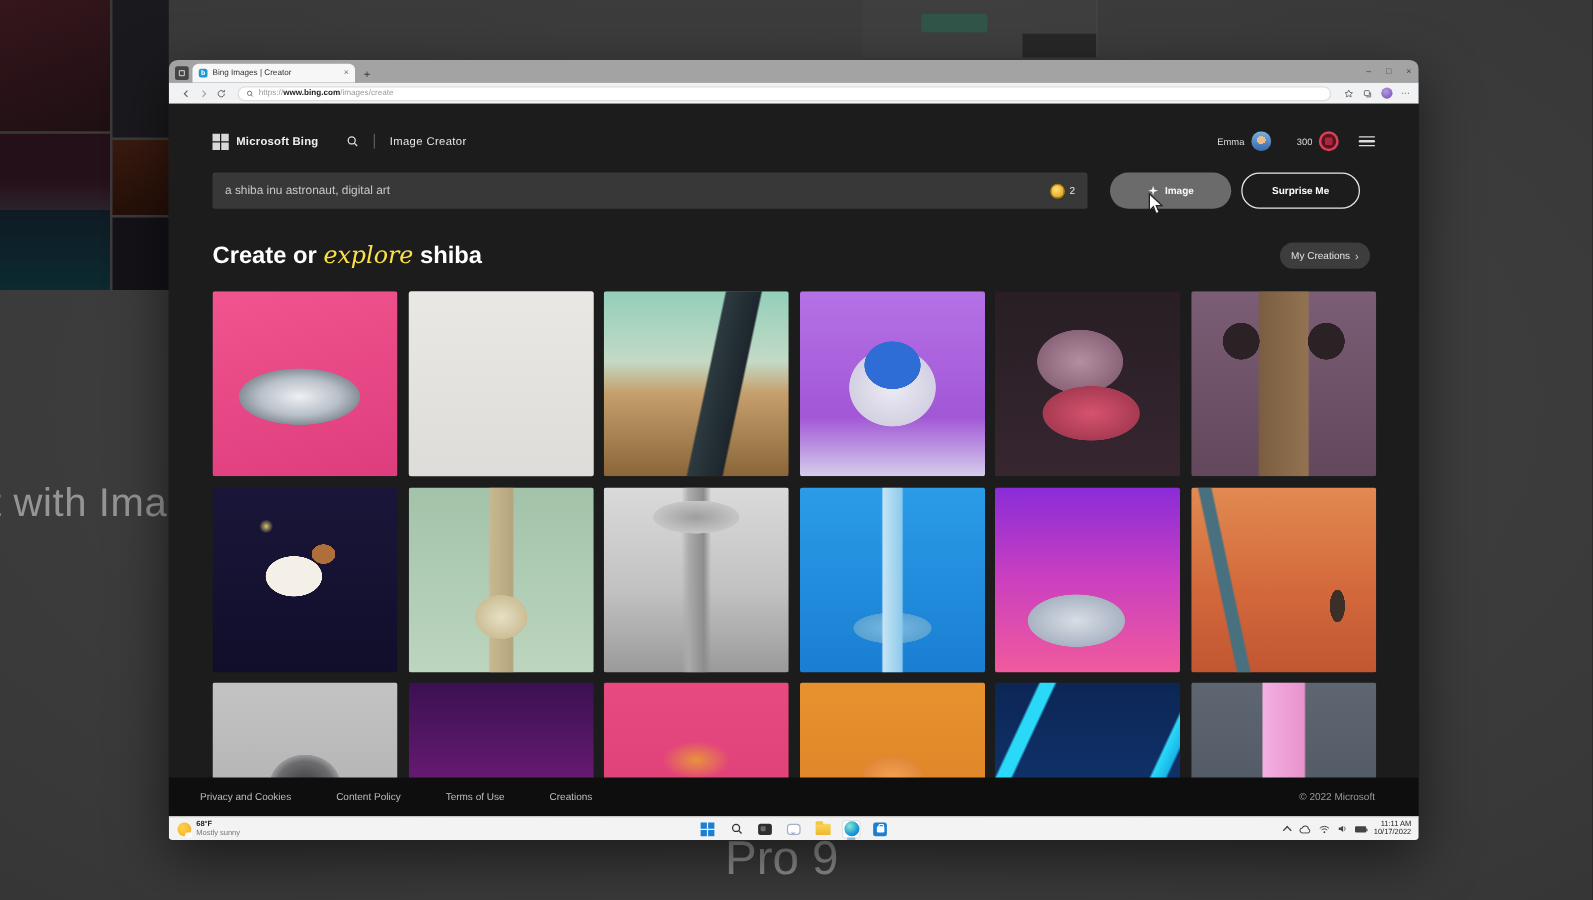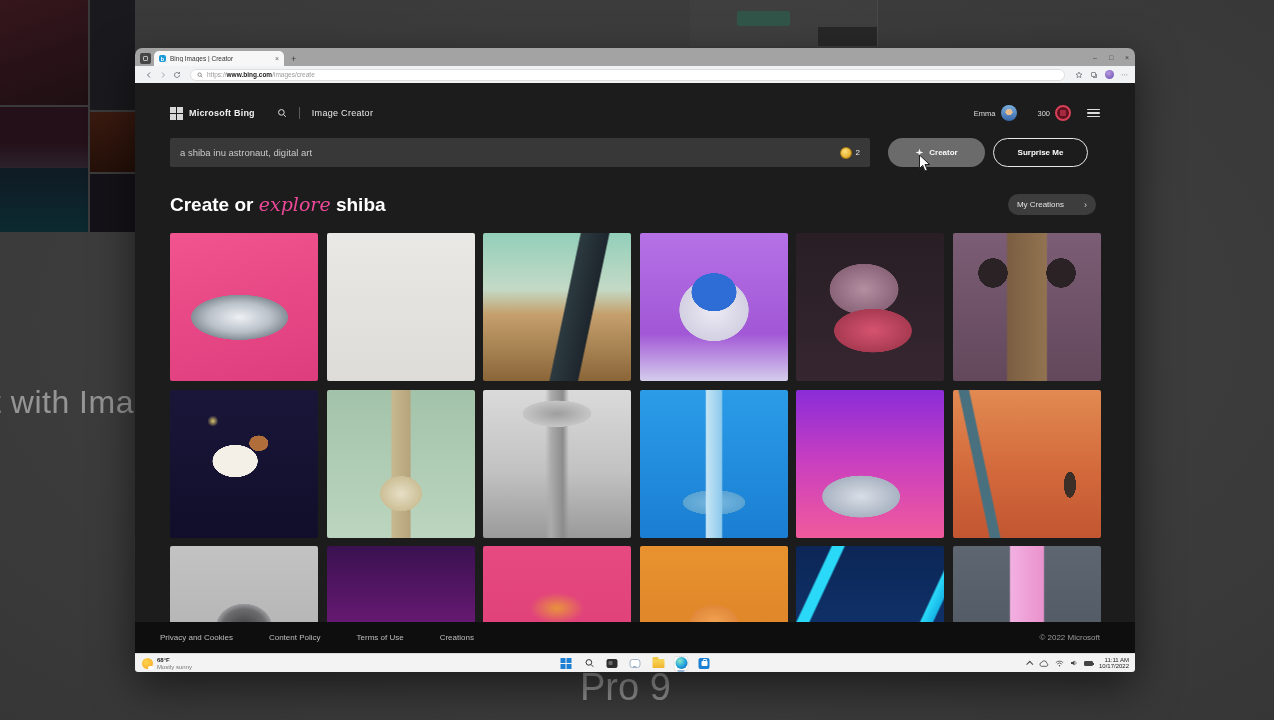--- a/index.html
+++ b/index.html
@@ -80,23 +80,23 @@
     border:1px solid #a87a10; margin-right:4px; }
   .boosts { font-size:8px; color:#eee; }
   .btn-create { position:absolute; left:718px; top:0; width:97px; height:29px; border-radius:14.5px; background:#6b6b6b;
     display:flex; align-items:center; justify-content:center; gap:5px; color:#fafafa; font-size:8px; font-weight:bold; }
   .btn-surprise { position:absolute; left:823px; top:0; width:95px; height:29px; border-radius:14.5px; background:transparent;
     border:1px solid #e8e8e8; display:flex; align-items:center; justify-content:center; color:#fff; font-size:8px; font-weight:bold; }
 
   
   .hero-row { position:absolute; top:110px; left:35px; right:35px; height:26px; }
   .hero-title { font-size:19px; font-weight:bold; color:#fff; }
-  .hero-title .accent { font-family:"DejaVu Serif", serif; font-style:italic; font-weight:500; color:#ec4899; }
+  .hero-title .accent { font-family:"DejaVu Serif", serif; font-style:italic; font-weight:500; color:#fde047; }
   .btn-creations { position:absolute; right:4px; top:1px; height:21px; padding:0 9px; border-radius:10.5px; background:#3d3d3d;
-    display:flex; align-items:center; gap:20px; color:#e2e2e2; font-size:8px; }
+    display:flex; align-items:center; gap:4px; color:#e2e2e2; font-size:8px; }
   .btn-creations .chev { font-size:9px; color:#cfcfcf; }
 
   
   .grid { position:absolute; left:35px; top:150px; width:930px; display:grid;
     grid-template-columns:repeat(6,148px); grid-auto-rows:148px; gap:8.5px; }
   .tile { border-radius:2px; background:#333; }
 
   
   .mc-footer { position:absolute; left:0; right:0; bottom:0; height:31px; background:#0e0e0e;
     display:flex; align-items:center; padding:0 35px 0 25px; gap:36px; z-index:5; }
@@ -249,21 +249,21 @@
       <div class="prompt-row">
         <div class="prompt-field">
           <input class="prompt-input" type="text" value="a shiba inu astronaut, digital art" style="">
           <span class="coin"></span>
           <span class="boosts">2</span>
         </div>
         <div class="btn-create">
           <svg width="9" height="9" viewBox="0 0 16 16">
               <path d="M8 1l1.6 5.4L15 8l-5.4 1.6L8 15l-1.6-5.4L1 8l5.4-1.6z" fill="#f5f5f5"></path>
             </svg>
-          <span>Creator</span>
+          <span>Image</span>
         </div>
         <div class="btn-surprise">
           <span>Surprise Me</span>
         </div>
       </div>
 
       <div class="hero-row">
         <span class="hero-title"><span>Create or </span><span class="accent">explore</span><span> shiba</span></span>
         <div class="btn-creations">
           <span>My Creations</span>

